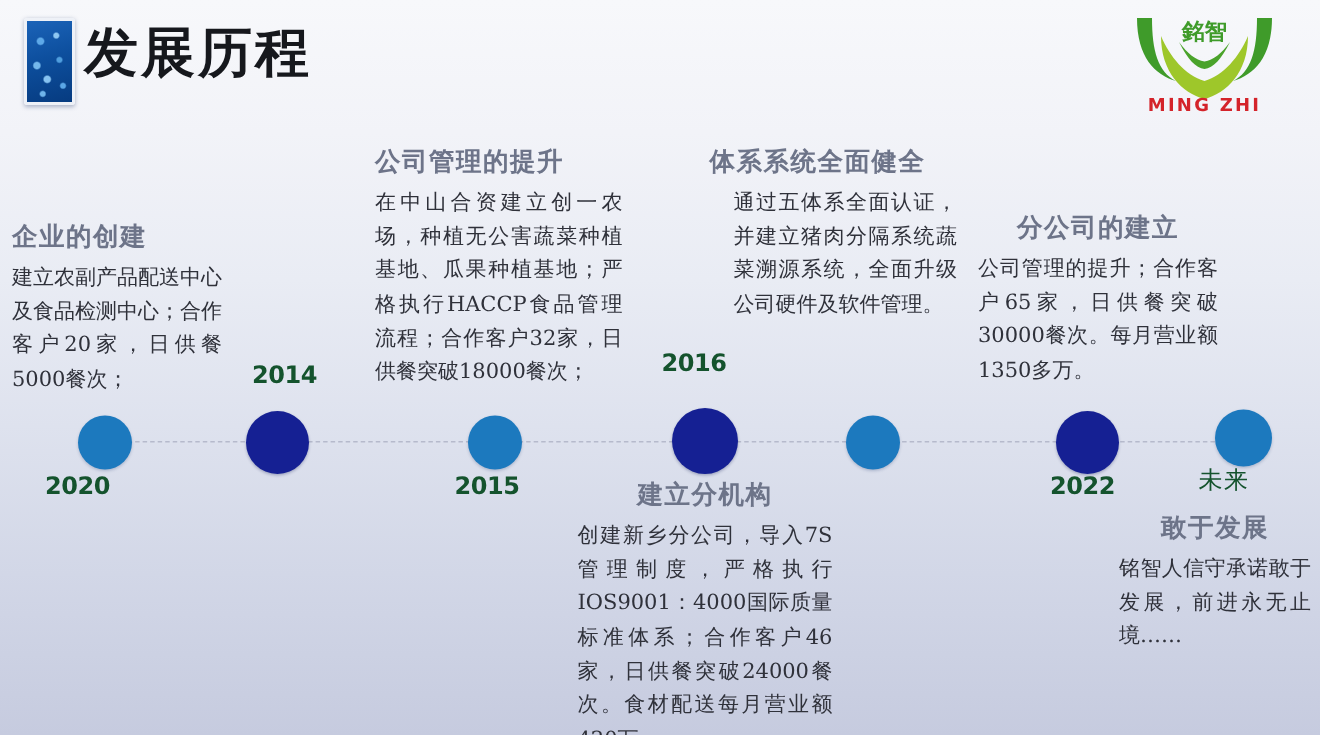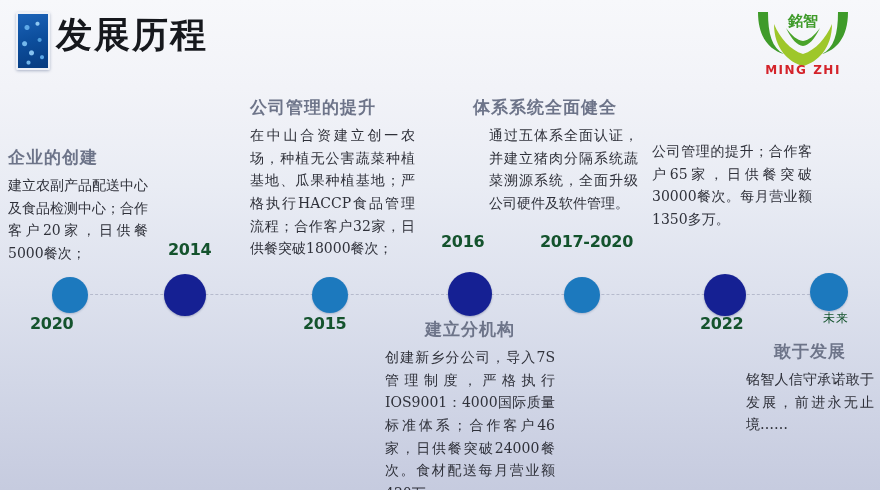--- a/index.html
+++ b/index.html
@@ -44,21 +44,21 @@
   .node.light{background:#1c79be;box-shadow:0 1px 2px rgba(30,60,110,.25);}
   .node.dark{background:#152093;box-shadow:0 1px 2px rgba(20,30,90,.3);}
 
   .year{
     position:absolute;font-weight:bold;color:#14532d;
     font-family:"DejaVu Sans","Liberation Sans",sans-serif;
     font-size:16px;white-space:nowrap;letter-spacing:-.3px;
   }
   .year.cn{
     font-family:Liberation Sans, sans-serif;
-    font-weight:normal;font-size:12px;letter-spacing:1px;margin-left:24px;
+    font-weight:normal;font-size:16px;letter-spacing:1px;
   }
 
   
   .blk{position:absolute;}
   .blk h3{
     margin:0 0 5px 0;font-size:17px;font-weight:bold;color:#6d7489;
     font-family:"DejaVu Sans","Liberation Sans",sans-serif;
     letter-spacing:1px;white-space:nowrap;
   }
   .blk p{
@@ -96,21 +96,20 @@
   <div class="node light" style="left:312px;top:277px;width:36px;height:36px;"></div>
   <div class="node dark" style="left:448px;top:272px;width:44px;height:44px;"></div>
   <div class="node light" style="left:564px;top:277px;width:36px;height:36px;"></div>
   <div class="node dark" style="left:704px;top:274px;width:42px;height:42px;"></div>
   <div class="node light" style="left:810px;top:273px;width:38px;height:38px;"></div>
 
   <span class="year" style="left:30px;top:314px;">2020</span>
   <span class="year" style="left:168px;top:240px;">2014</span>
   <span class="year" style="left:303px;top:314px;">2015</span>
   <span class="year" style="left:441px;top:232px;">2016</span>
-  <span class="year" style="left:540px;top:232px;">2017-2020</span>
   <span class="year" style="left:700px;top:314px;">2022</span>
   <span class="year cn" style="left:799px;top:310px;">未来</span>
 
   <div class="blk" style="left:8px;top:134px;width:140px;margin-top:12px;">
     <h3>企业的创建</h3>
     <p>建立农副产品配送中心及食品检测中心；合作客户20家，日供餐5000餐次；</p>
   </div>
 
 
   <div class="blk" style="left:250px;top:96px;width:165px;">
@@ -122,20 +121,21 @@
     <h3>建立分机构</h3>
     <p>创建新乡分公司，导入7S管理制度，严格执行IOS9001：4000国际质量标准体系；合作客户46家，日供餐突破24000餐次。食材配送每月营业额420万。</p>
   </div>
 
   <div class="blk" style="left:473px;top:96px;width:165px;">
     <h3>体系系统全面健全</h3>
     <p style="padding-left:16px;">通过五体系全面认证，并建立猪肉分隔系统蔬菜溯源系统，全面升级公司硬件及软件管理。</p>
   </div>
 
   <div class="blk ctr" style="left:652px;top:140px;width:160px;">
+    <h3>分公司的建立</h3>
     <p>公司管理的提升；合作客户65家，日供餐突破30000餐次。每月营业额1350多万。</p>
   </div>
 
   <div class="blk ctr" style="left:746px;top:340px;width:128px;">
     <h3>敢于发展</h3>
     <p>铭智人信守承诺敢于发展，前进永无止境……</p>
   </div>
 
 </div>
 

